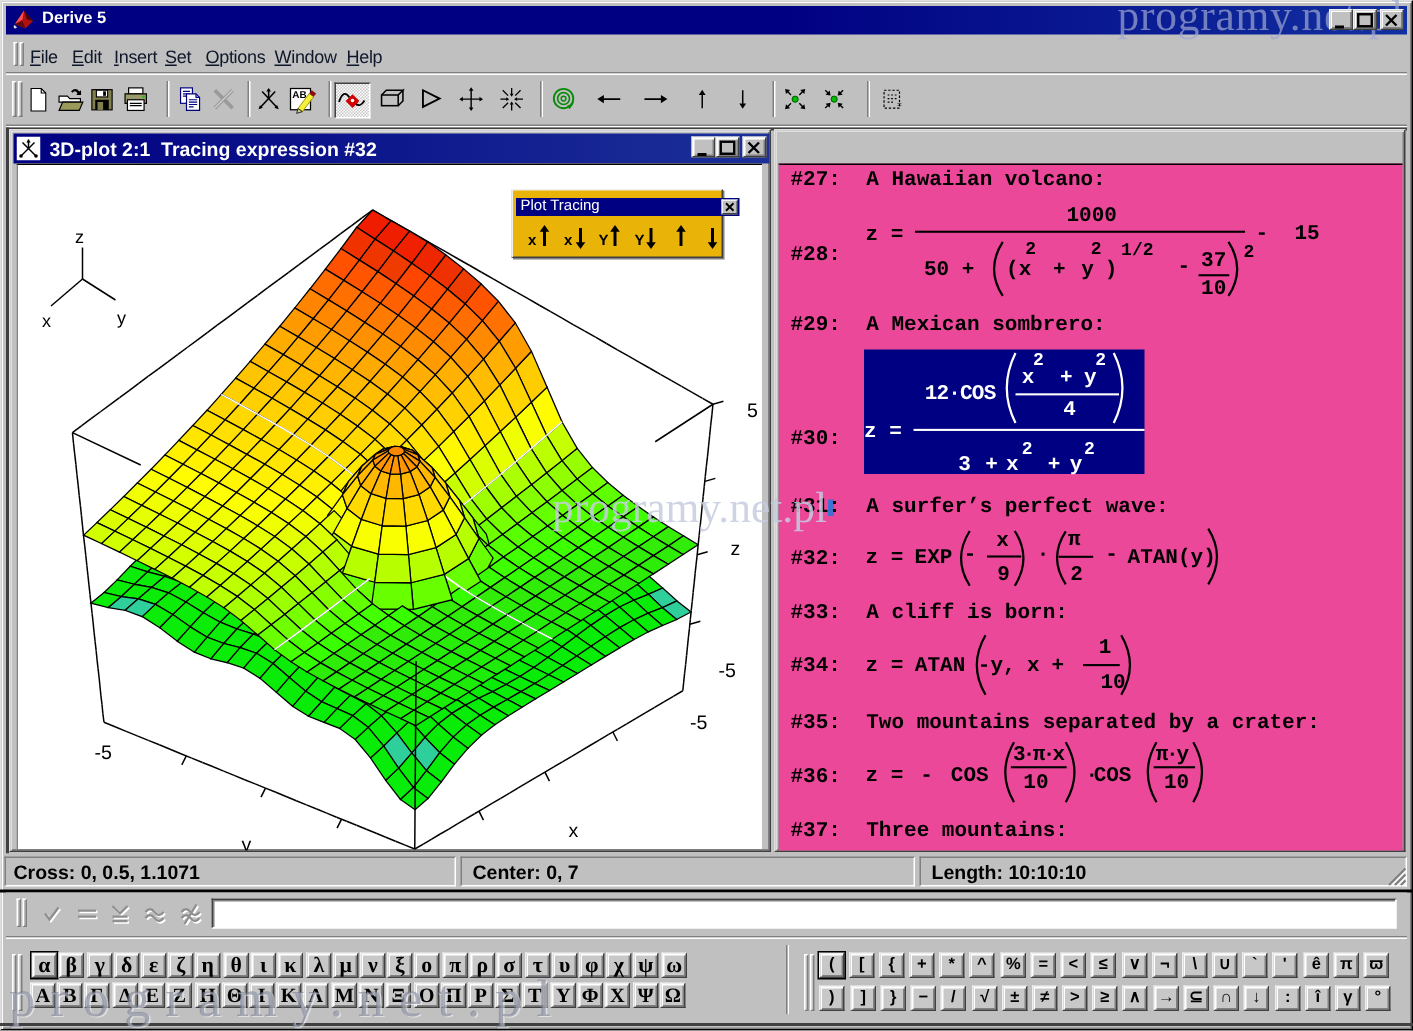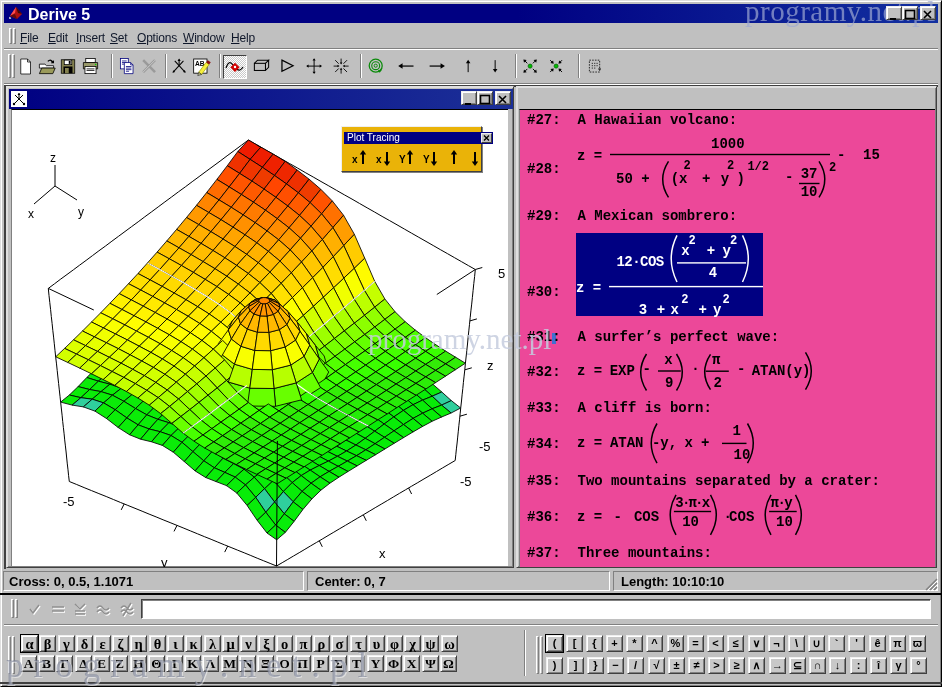--- a/index.html
+++ b/index.html
@@ -19,21 +19,21 @@
 <div class="abs" style="left:0;top:0;width:942px;height:687px;border-top:1px solid #dfdfdf;border-left:1px solid #dfdfdf;border-right:1px solid #000;border-bottom:1px solid #000;box-shadow:inset 1px 1px 0 #fff,inset -1px -1px 0 #808080"></div>
 
 <div class="abs" style="left:4px;top:4px;width:934px;height:19px;background:linear-gradient(90deg,#000082 0%,#000082 55%,#1230a0 100%)">
   <svg class="abs" style="left:4px;top:1px" width="16" height="16" viewBox="0 0 16 16">
     <polygon points="2,11 8,2 14,9 9,14" fill="#b01010"></polygon>
     <polygon points="2,11 8,2 7,8" fill="#ff5050"></polygon>
     <polygon points="8,2 14,9 10,8" fill="#400808"></polygon>
     <polygon points="2,11 7,9 9,14" fill="#600c0c"></polygon>
     <path d="M2,12 Q1,14 3,13" stroke="#e0e0e0" stroke-width="1.2" fill="none"></path>
   </svg>
-  <span class="abs" style="left:24px;top:2px;color:#fff;font-weight:bold;font-size:16px">Derive 5</span>
+  <span class="abs" style="left:24px;top:2px;color:#fff;font-weight:bold;font-size:11px">Derive 5</span>
 </div>
 
 <div class="cap" style="left:886px;top:6px;z-index:60"><svg width="14" height="12">
       <rect x="3" y="9" width="6" height="2" fill="#000"></rect>
     </svg></div>
 <div class="cap" style="left:902px;top:6px;z-index:60"><svg width="14" height="12">
       <rect x="2.5" y="1.5" width="9" height="8" fill="none" stroke="#000" stroke-width="1.6"></rect>
     </svg></div>
 <div class="cap" style="left:920px;top:6px;z-index:60"><svg width="14" height="12">
       <path d="M3,2 L10,9 M10,2 L3,9" stroke="#000" stroke-width="1.6"></path>
@@ -232,20 +232,21 @@
           <line x1="8" y1="8" x2="8" y2="2"></line>
           <line x1="8" y1="8" x2="3" y2="13"></line>
           <line x1="8" y1="8" x2="13" y2="13"></line>
           <line x1="8" y1="8" x2="12" y2="4"></line>
           <line x1="8" y1="8" x2="4" y2="4"></line>
         </g>
         <path d="M8,2 l-1.5,2 h3 z" fill="#000"></path>
         <circle cx="3" cy="13" r="1.2" fill="#000"></circle>
         <circle cx="13" cy="13" r="1.2" fill="#000"></circle>
       </svg>
+    <span class="abs" style="left:24px;top:3px;color:#fff;font-weight:bold;font-size:13px">3D-plot 2:1&nbsp;&nbsp;Tracing expression #32</span>
     <div class="cap" style="left:452px;top:2px"><svg width="14" height="12">
           <rect x="3" y="9" width="6" height="2" fill="#000"></rect>
         </svg></div>
     <div class="cap" style="left:468px;top:2px"><svg width="14" height="12">
           <rect x="2.5" y="1.5" width="9" height="8" fill="none" stroke="#000" stroke-width="1.6"></rect>
         </svg></div>
     <div class="cap" style="left:486px;top:2px"><svg width="14" height="12">
           <path d="M3,2 L10,9 M10,2 L3,9" stroke="#000" stroke-width="1.6"></path>
         </svg></div>
   </div>

